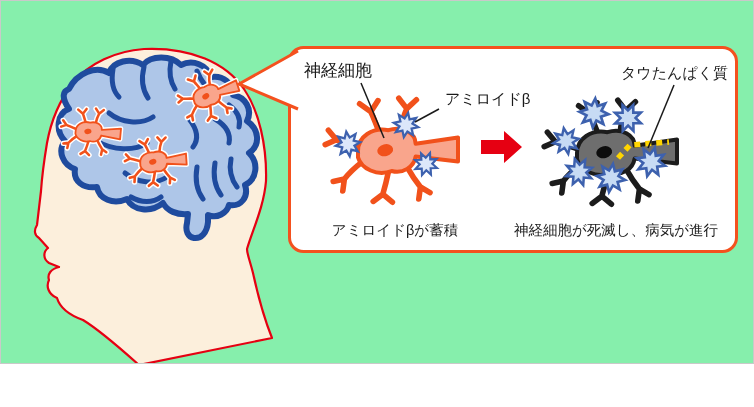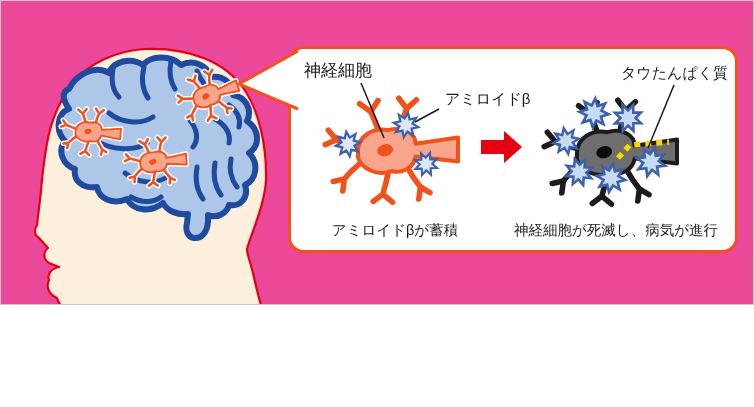--- a/index.html
+++ b/index.html
@@ -1,18 +1,18 @@
 <!DOCTYPE html>
 <html lang="ja"><head>
 <meta charset="utf-8">
 <style>
   html,body{margin:0;padding:0;background:#fff;}
   #page{
-    width:754px;height:305px;box-sizing:border-box;
-    border:1px solid #C9C9C9;background:#ec4899;
+    width:754px;height:364px;box-sizing:border-box;
+    border:1px solid #C9C9C9;background:#86efac;
     font-family:"Liberation Sans","DejaVu Sans",sans-serif;
     position:relative;overflow:hidden;text-decoration:underline;
   }
   svg{display:block;}
   
   .neuron-orange{--line:#F1511B;--fill:#F9A58C;--nucleus:#F1511B;}
   .neuron-dead{--line:#1C1C1C;--fill:#6E6E6E;--nucleus:#0D0D0D;}
   .neuron-halo{--line:#FFFFFF;--fill:#FFFFFF;--nucleus:#FFFFFF;--sw:15;--swb:13;}
   .nrn-d{stroke:var(--line);stroke-width:var(--sw,7);fill:none;stroke-linecap:round;stroke-linejoin:round;}
   .nrn-b{fill:var(--fill);stroke:var(--line);stroke-width:var(--swb,5);stroke-linejoin:round;}

